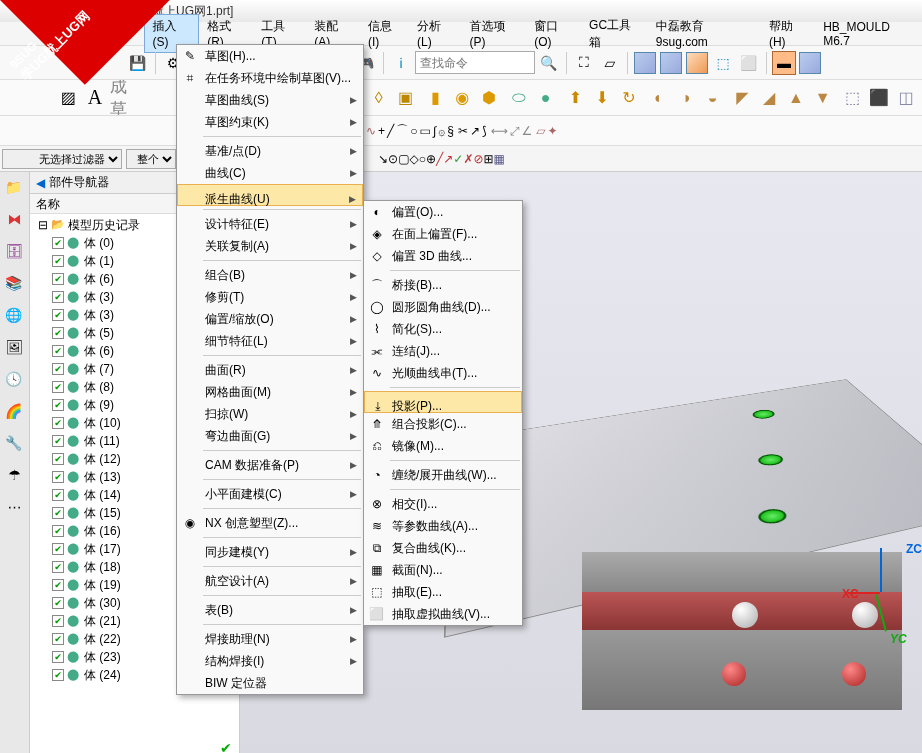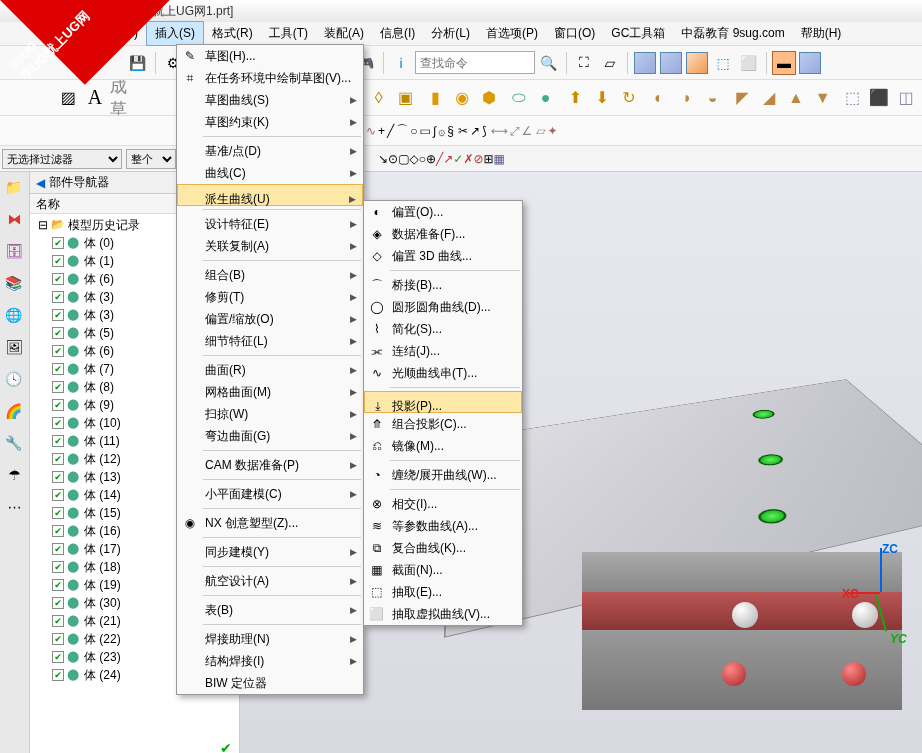--- a/index.html
+++ b/index.html
@@ -18,21 +18,21 @@
 .toolbar .tbtn { width: 24px; height: 24px; border: 1px solid transparent; display: flex; align-items: center; justify-content: center; font-size: 14px; }
 .toolbar .sep { width: 1px; height: 22px; background: #ccc; margin: 0 3px; }
 .toolbar input { height: 23px; border: 1px solid #aaa; padding: 0 4px; }
 
 .toolbar2 { height: 36px; background: #fafafa; border-bottom: 1px solid #ddd; display: flex; align-items: center; padding: 2px 4px; gap: 3px; overflow: hidden; }
 .toolbar2 .tbtn { width: 28px; height: 28px; display: flex; align-items: center; justify-content: center; font-size: 16px; }
 
 .toolbar3 { height: 30px; background: #fafafa; border-bottom: 1px solid #ddd; display: flex; align-items: center; padding: 2px 4px; gap: 2px; }
 
 .filter-row { height: 26px; background: #f5f5f5; display: flex; align-items: center; border-bottom: 1px solid #ccc; }
-.filter-row select { height: 20px; margin: 4px 2px; border: 1px solid #aaa; font-size: 11px; }
+.filter-row select { height: 20px; margin: 4px 2px; border: 1px solid #aaa; font-size: 11px; text-align: right; }
 
 .main-area { position: relative; height: 620px; display: flex; }
 
 .left-rail { width: 30px; background: #e8e8e8; border-right: 1px solid #ccc; display: flex; flex-direction: column; align-items: center; padding-top: 4px; gap: 10px; }
 .left-rail .ricon { width: 22px; height: 22px; display: flex; align-items: center; justify-content: center; font-size: 14px; }
 
 .nav-panel { width: 210px; background: #fff; border-right: 1px solid #ccc; overflow: hidden; }
 .nav-header { height: 22px; background: #f0f0f0; border-bottom: 1px solid #ccc; display: flex; align-items: center; padding: 0 6px; }
 .nav-col { height: 20px; background: #f5f5f5; border-bottom: 1px solid #ddd; padding: 2px 6px; font-size: 11px; }
 .tree { padding: 2px 4px; }
@@ -60,21 +60,21 @@
 .table-top { position: absolute; top: 160px; right: -20px; width: 480px; height: 280px; background: linear-gradient(135deg, #e0e0e5, #b8b8c0); transform: perspective(600px) rotateX(55deg) rotateZ(-18deg); border: 1px solid #888; }
 .green-knob { position: absolute; width: 26px; height: 20px; background: radial-gradient(#6e6, #0a0); border-radius: 50%; border: 2px solid #050; }
 .table-side { position: absolute; top: 380px; right: 20px; width: 320px; height: 200px; }
 .red-bar { position: absolute; width: 100%; height: 40px; background: linear-gradient(#b55, #833); top: 40px; }
 .gray-bar { position: absolute; width: 100%; height: 40px; background: linear-gradient(#aaa, #888); top: 0; }
 .gray-bar2 { position: absolute; width: 100%; height: 80px; background: linear-gradient(#999, #777); top: 78px; }
 .sphere { position: absolute; width: 26px; height: 26px; border-radius: 50%; background: radial-gradient(circle at 35% 30%, #fff, #aaa); top: 50px; }
 .red-sphere { position: absolute; width: 24px; height: 24px; border-radius: 50%; background: radial-gradient(circle at 35% 30%, #f88, #a22); top: 110px; }
 
 .coord { position: absolute; top: 420px; right: 50px; font-size: 13px; font-weight: bold; }
-.coord .zc { color: #06d; }
+.coord .zc { color: #06d; margin-left: 24px; }
 .coord .xc { color: #d22; }
 .coord .yc { color: #1a1; font-style: italic; }
 
 .cube-icon { width: 22px; height: 22px; background: linear-gradient(135deg,#bce,#9ad); border:1px solid #58a; }
 </style>
 </head>
 <body>
 
 <div class="logo-banner"></div>
 <div class="logo-text">
@@ -92,20 +92,21 @@
     <span>格式(R)</span>
     <span>工具(T)</span>
     <span>装配(A)</span>
     <span>信息(I)</span>
     <span>分析(L)</span>
     <span>首选项(P)</span>
     <span>窗口(O)</span>
     <span>GC工具箱</span>
     <span>中磊教育 9sug.com</span>
     <span>帮助(H)</span>
+    <span>HB_MOULD M6.7</span>
   </div>
 
 <div class="toolbar">
   <span style="width:120px"></span>
   <span class="tbtn">💾</span>
   <span class="sep"></span>
   <span class="tbtn">⚙</span>
   <span class="tbtn">◧</span>
   <span class="sep"></span>
   <span style="width:130px"></span>
@@ -524,21 +525,21 @@
       <span>BIW 定位器</span>
     </div>
   </div>
 <div class="dropdown-menu" id="menu2">
     <div class="mitem">
       <span class="micon">◐</span>
       <span>偏置(O)...</span>
     </div>
     <div class="mitem">
       <span class="micon">◈</span>
-      <span>数据准备(F)...</span>
+      <span>在面上偏置(F)...</span>
     </div>
     <div class="mitem">
       <span class="micon">◇</span>
       <span>偏置 3D 曲线...</span>
     </div>
     <div class="msep"></div>
     <div class="mitem">
       <span class="micon">⌒</span>
       <span>桥接(B)...</span>
     </div>

